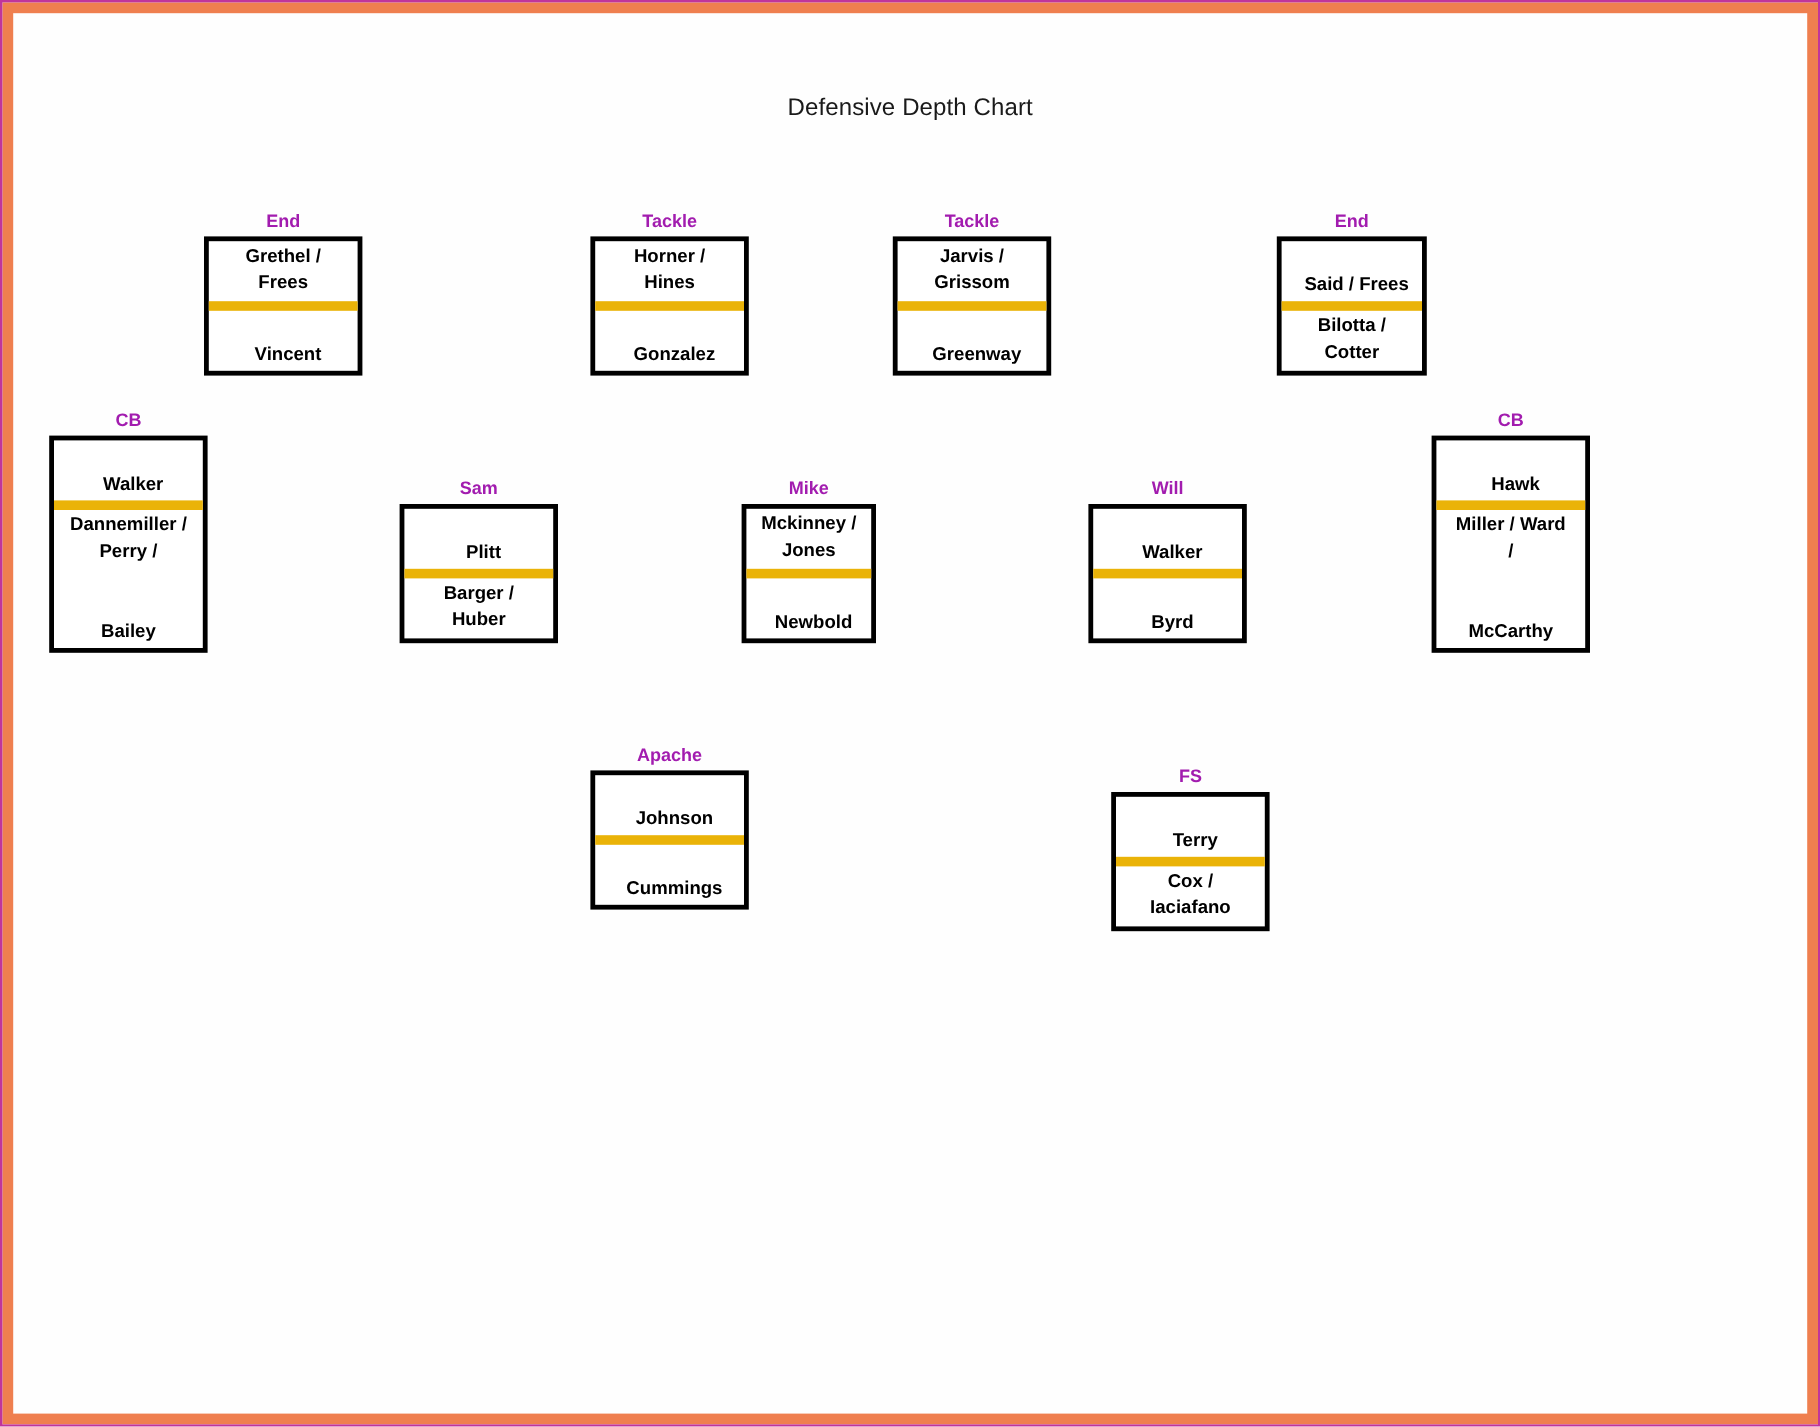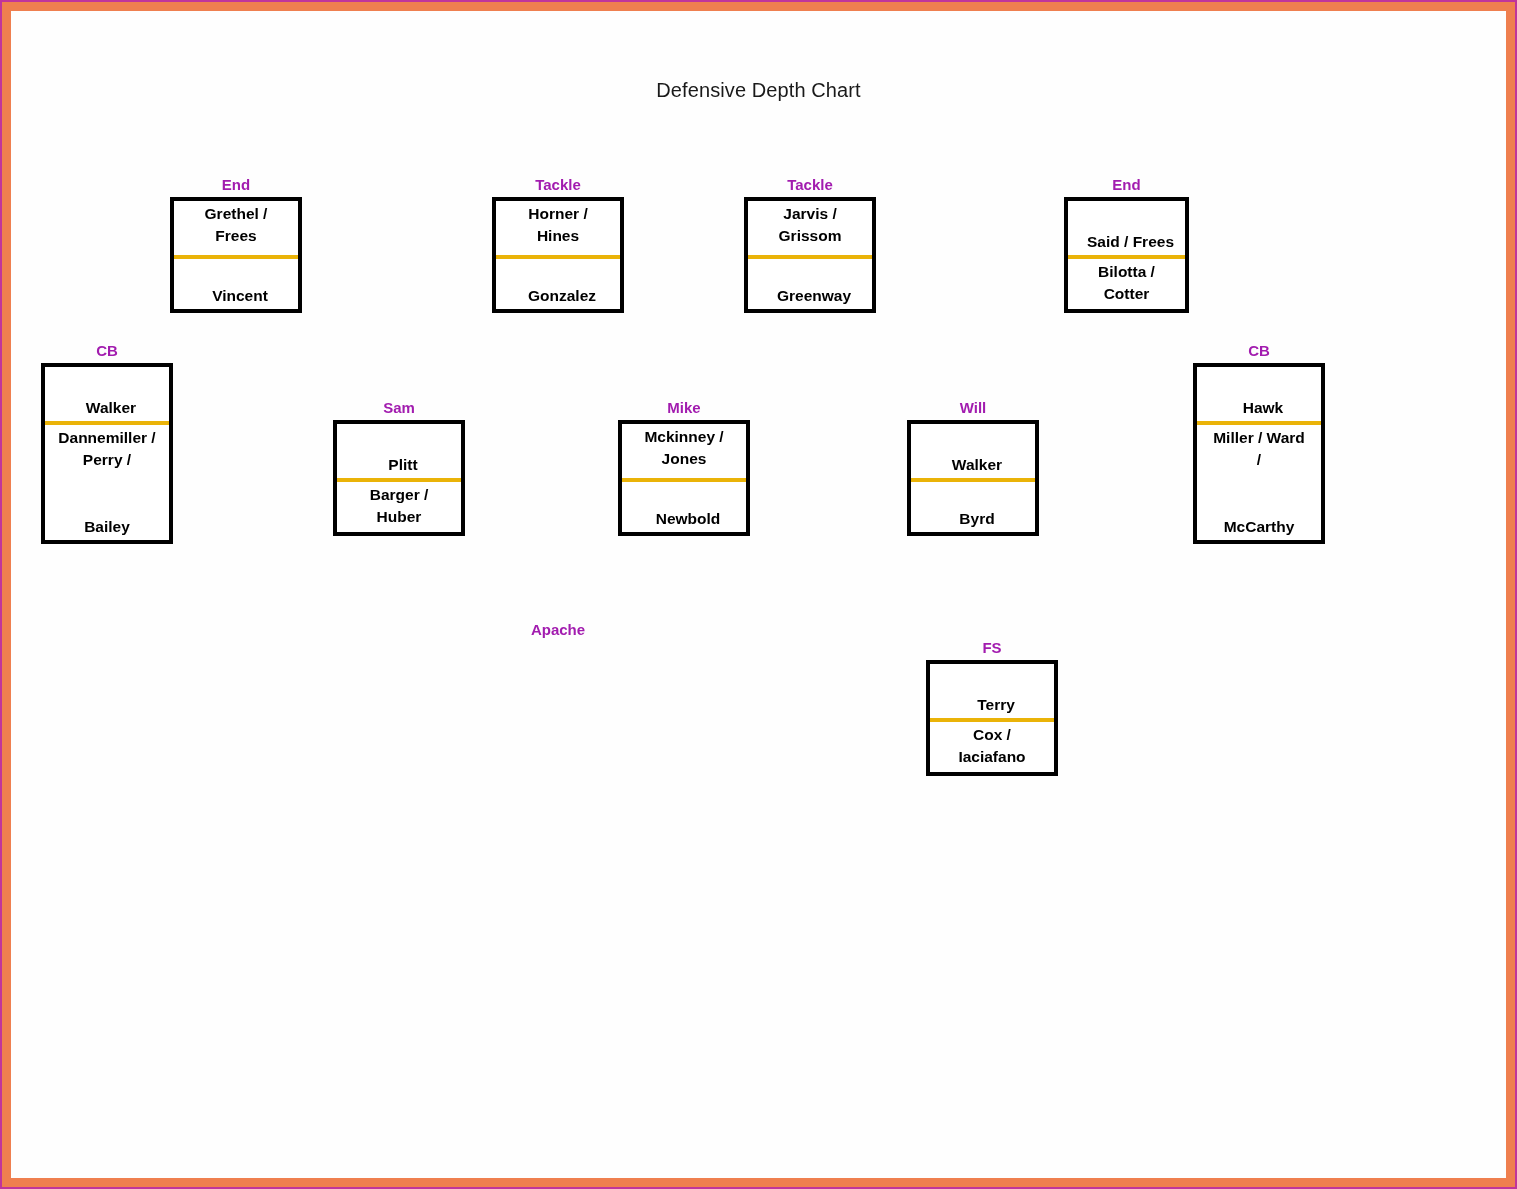--- a/index.html
+++ b/index.html
@@ -78,21 +78,21 @@
     justify-content: center;
     padding: 2px 3px;
     font-size: 15.5px;
     font-weight: bold;
     color: #000;
     line-height: 22px;
     text-align: center;
     white-space: pre-line;
   }
   .cell.top {
-    border-bottom: 4px solid #eab308;
+    border-bottom: 8px solid #eab308;
   }
   
   .va-bottom { align-items: flex-end; padding-left: 11px; }
   .va-top    { align-items: flex-start; }
   
   .cell.split {
     flex-direction: column;
     justify-content: space-between;
     align-items: center;
   }
@@ -158,21 +158,21 @@
 
     <div class="pos" style="left:322px; top:388px; width:132px;">
       <div class="pos-label">Sam</div>
       <div class="pos-box">
         <div class="cell top va-bottom" style="height:58px;">Plitt</div>
         <div class="cell va-top" style="height:50px;">Barger /
 Huber</div>
       </div>
     </div>
 
-    <div class="pos" style="left:607px; top:388px; width:132px;">
+    <div class="pos" style="left:607px; top:388px; width:112px;">
       <div class="pos-label">Mike</div>
       <div class="pos-box">
         <div class="cell top va-top" style="height:58px;">Mckinney /
 Jones</div>
         <div class="cell va-bottom" style="height:50px;">Newbold</div>
       </div>
     </div>
 
     <div class="pos" style="left:896px; top:388px; width:132px;">
       <div class="pos-label">Will</div>
@@ -189,20 +189,24 @@
         <div class="cell split" style="height:115px;">
           <span class="lines-top">Miller / Ward
 /</span>
           <span class="lines-bottom">McCarthy</span>
         </div>
       </div>
     </div>
 
     <div class="pos" style="left:481px; top:610px; width:132px;">
       <div class="pos-label">Apache</div>
+      <div class="pos-box">
+        <div class="cell top va-bottom" style="height:58px;">Johnson</div>
+        <div class="cell va-bottom" style="height:50px;">Cummings</div>
+      </div>
     </div>
 
     <div class="pos" style="left:896px; top:628px; width:132px;margin-left:19px;">
       <div class="pos-label">FS</div>
       <div class="pos-box">
         <div class="cell top va-bottom" style="height:58px;">Terry</div>
         <div class="cell va-top" style="height:50px;">Cox /
 Iaciafano</div>
       </div>
     </div>

